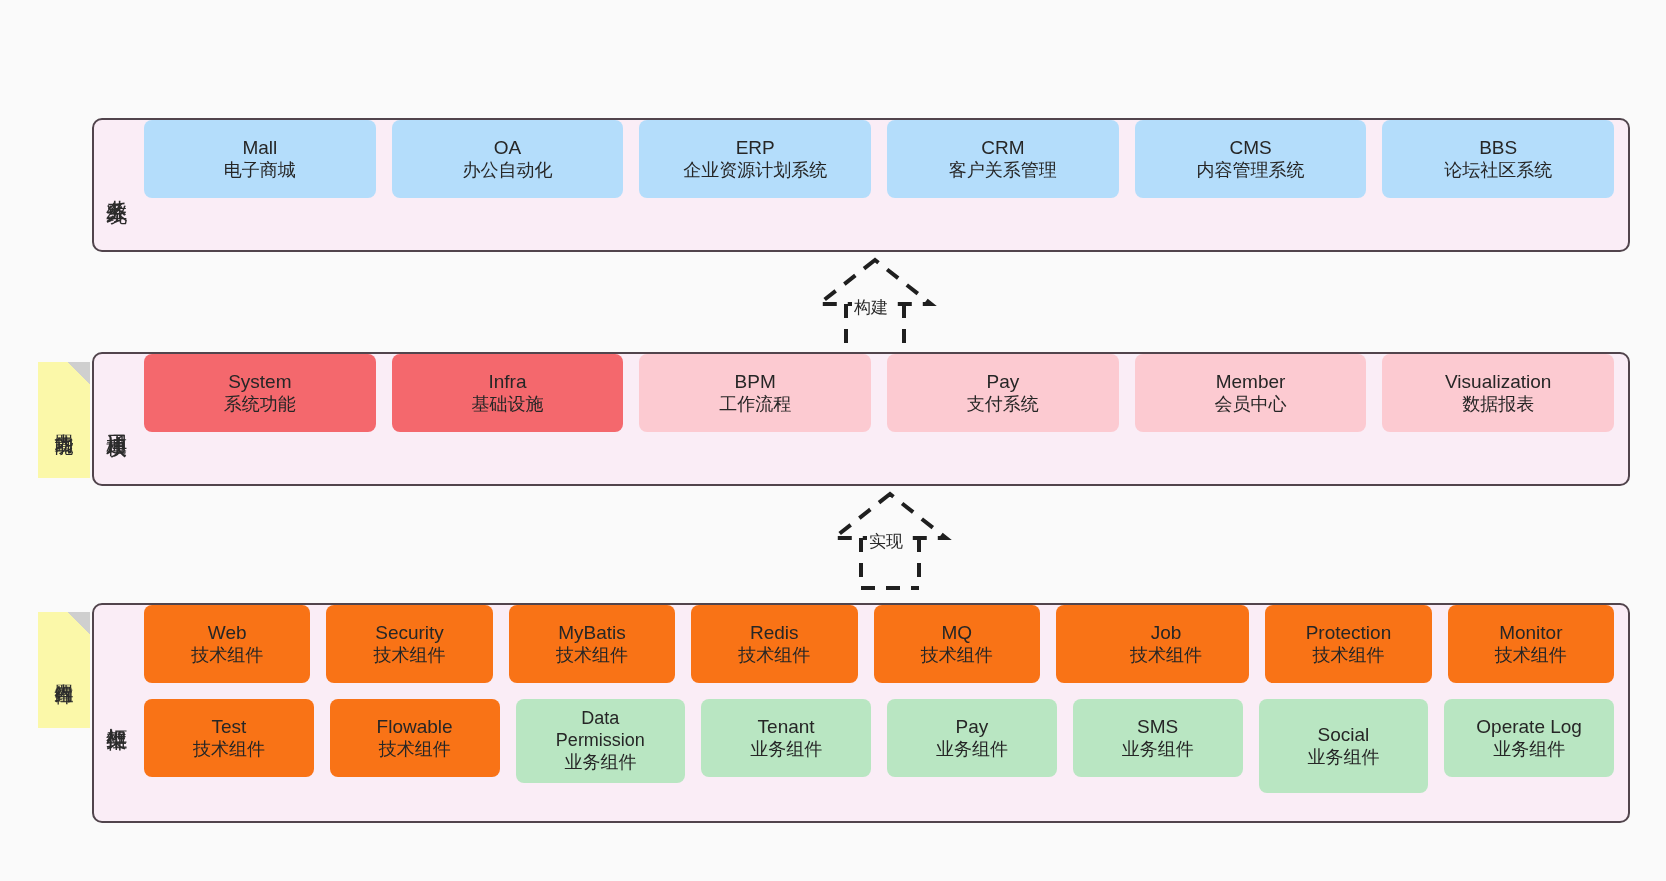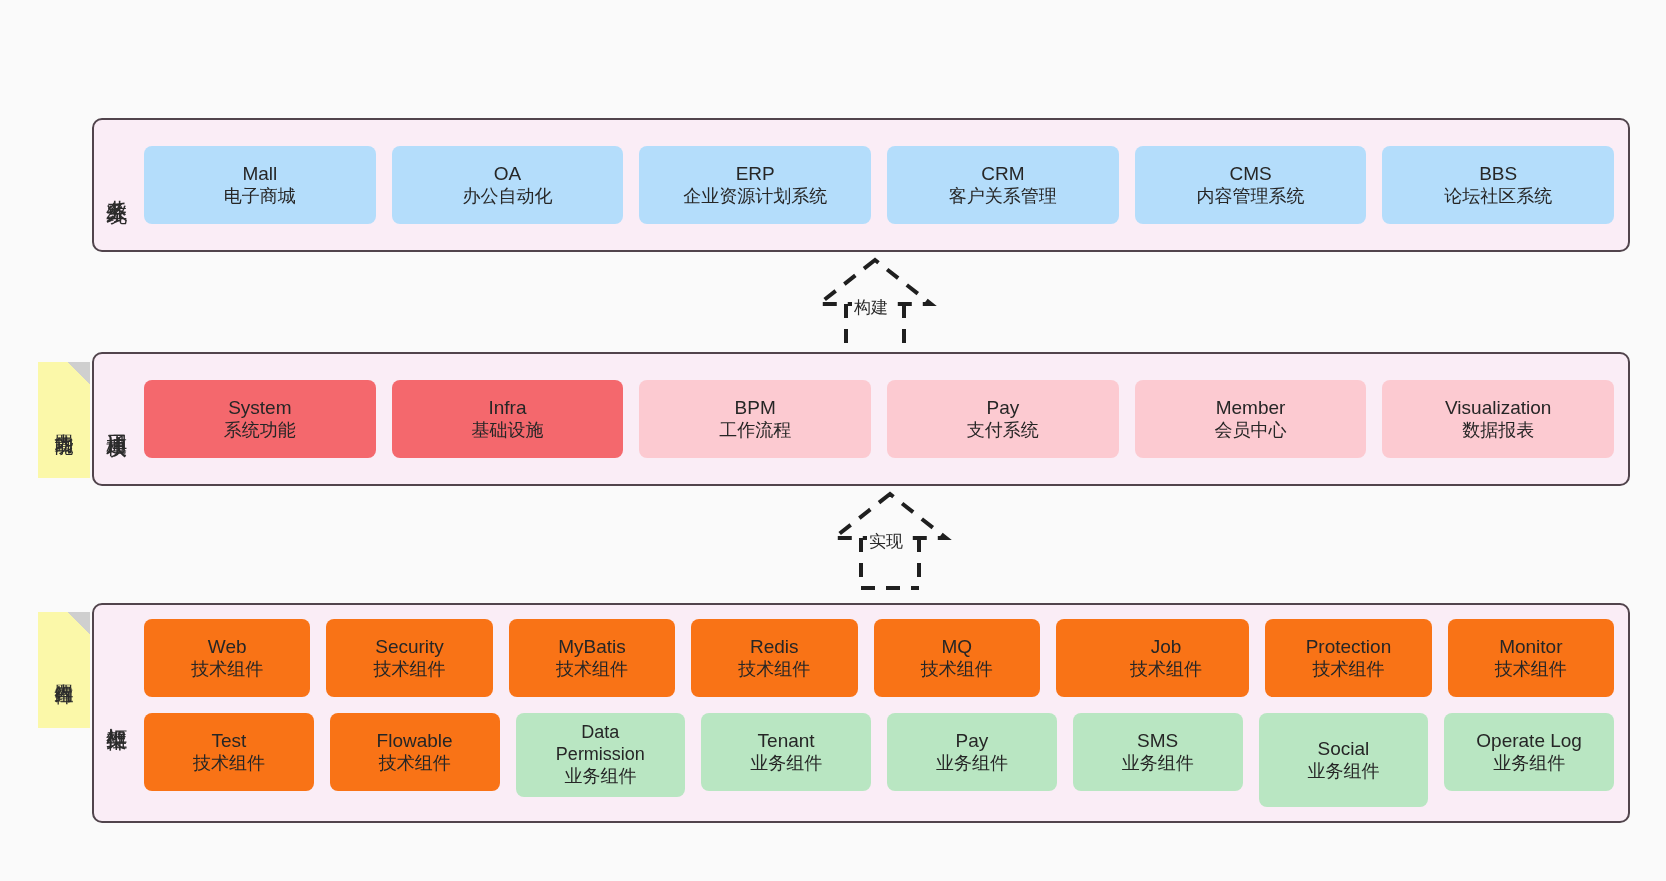--- a/index.html
+++ b/index.html
@@ -44,21 +44,21 @@
     writing-mode: vertical-rl;
     text-orientation: upright;
     line-height: 1.12;
     user-select: none;
   }
 
   .layer-body {
     flex: 1 1 auto;
     display: flex;
     flex-direction: column;
-    justify-content: center;
+    justify-content: flex-start;
     gap: 16px;
     padding: 0 14px 0 4px;
   }
 
   .row {
     display: flex;
     gap: 16px;
   }
 
   

